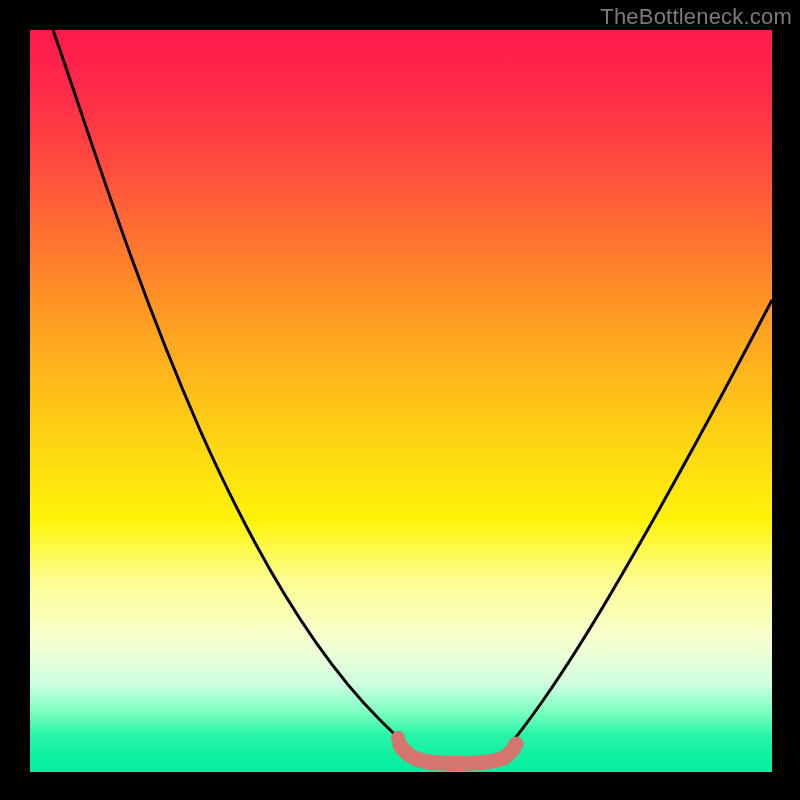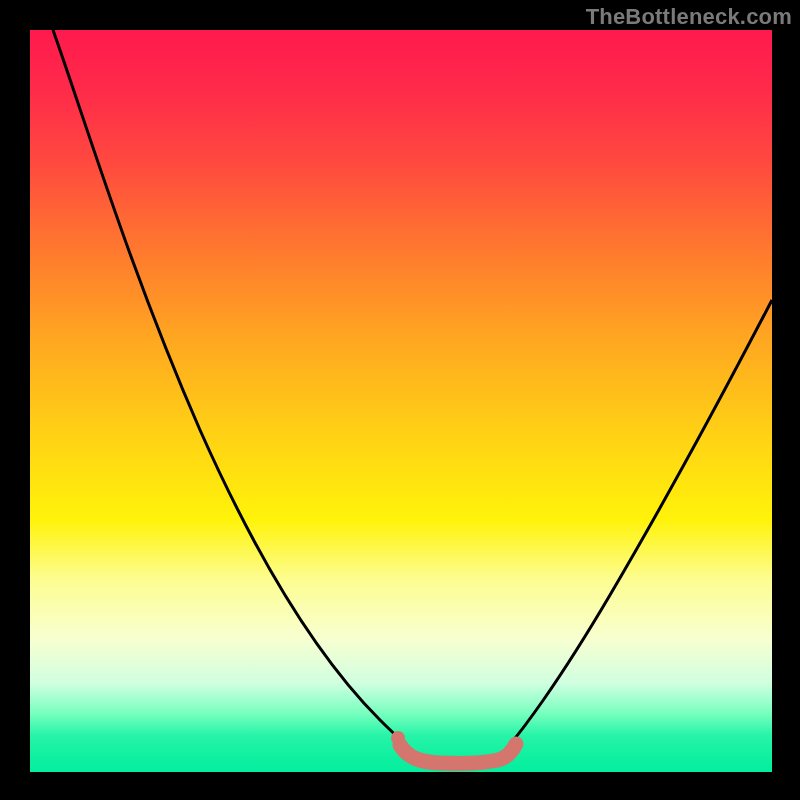--- a/index.html
+++ b/index.html
@@ -32,21 +32,21 @@
       #28f4a8 95%,
       #0ff0a0 98%,
       #04eea0 100%);
   }
   .watermark {
     position: absolute;
     top: 4px;
     right: 8px;
     color: #7a7a7a;
     font-size: 22px;
-    font-weight: 700;
+    font-weight: 400;
     letter-spacing: 0.2px;
     user-select: none;
   }
   svg.overlay {
     position: absolute;
     left: 0;
     top: 0;
     width: 800px;
     height: 800px;
     pointer-events: none;

